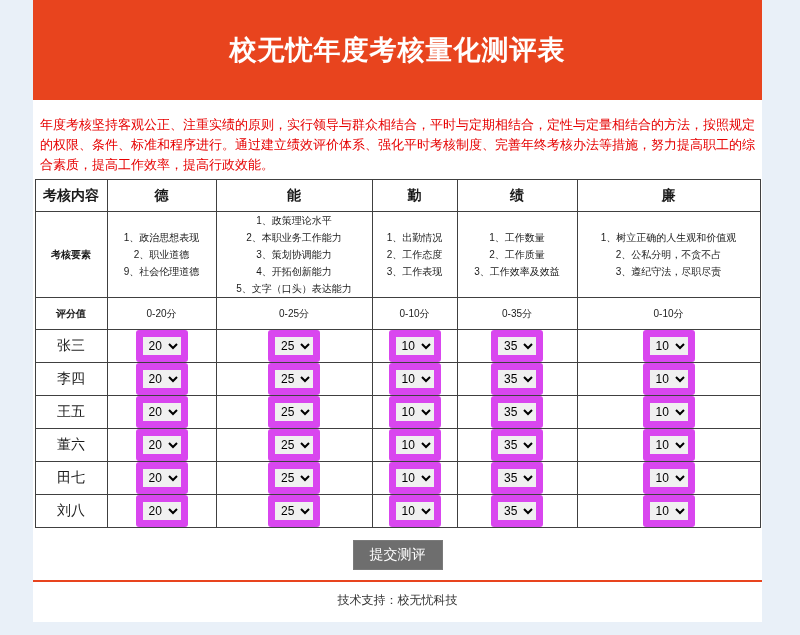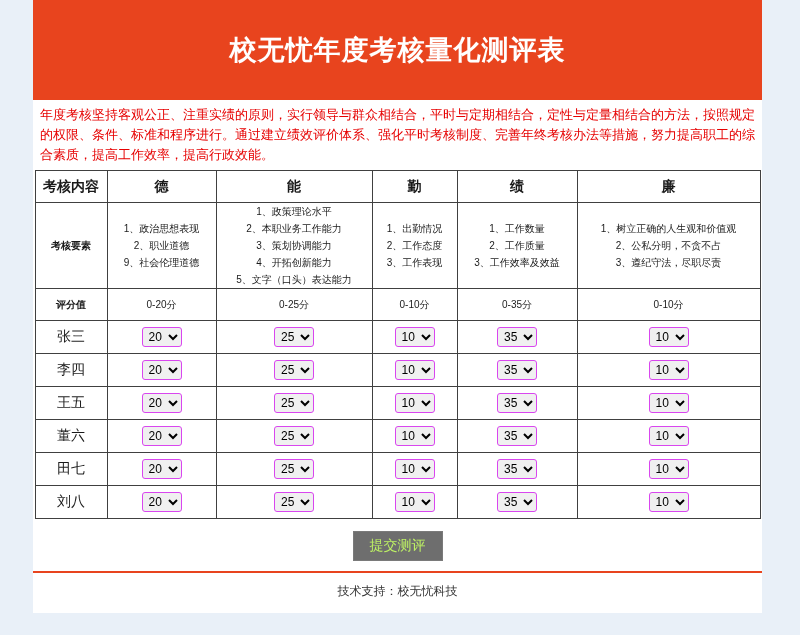--- a/index.html
+++ b/index.html
@@ -21,25 +21,24 @@
   }
   .banner h1 {
     margin: 8px;
     color: #ffffff;
     font-size: 27px;
     font-weight: bold;
     letter-spacing: 1px;
   }
   .intro {
     margin: 0;
-    padding: 6px 7px 4px 7px;
+    padding: 15px 7px 4px 7px;
     color: #e60000;
     font-size: 13px;
     line-height: 20px;
-    font-family: Liberation Mono, monospace;
   }
   table.eval {
     border-collapse: collapse;
     width: 725px;
     margin: 0 auto;
     table-layout: fixed;
     color: #1a1a1a;
   }
   table.eval th, table.eval td {
     border: 1px solid #404040;
@@ -57,29 +56,29 @@
     line-height: 17px;
   }
   td.list div { white-space: nowrap; }
   tr.score th, tr.score td { height: 31px; text-align: center; }
   tr.person td { height: 32px; font-size: 14px; }
   select.score {
     font-family: inherit;
     font-size: 12px;
     color: #000;
     background: #f0f0f0;
-    border: 1px solid #d946ef;
+    border: 7px solid #d946ef;
     border-radius: 3px;
     padding: 1px 2px;
   }
   .submit-wrap { text-align: center; margin-top: 12px; }
   button.submit {
     font-family: inherit;
     background: #6e6e6e;
-    color: #bef264;
+    color: #ffffff;
     border: 1px solid #7a7a7a;
     font-size: 14px;
     padding: 5px 16px;
     cursor: pointer;
   }
   .divider {
     margin-top: 10px;
     border-top: 2px solid #e8441e;
   }
   .footer {

